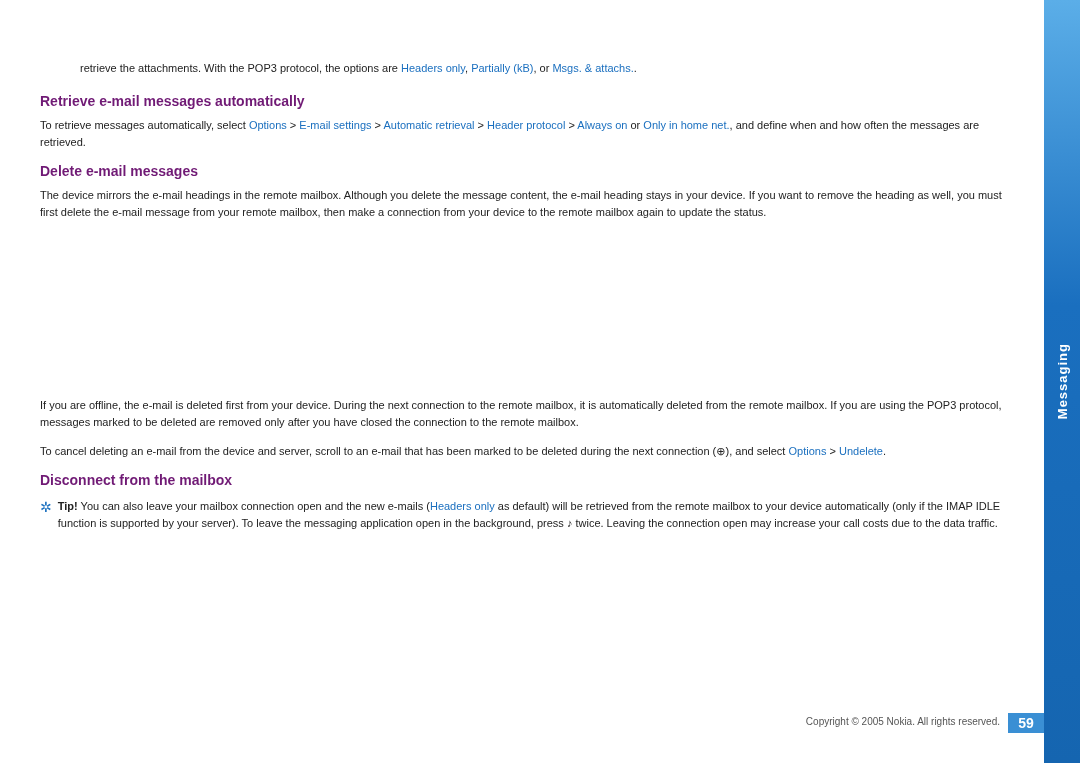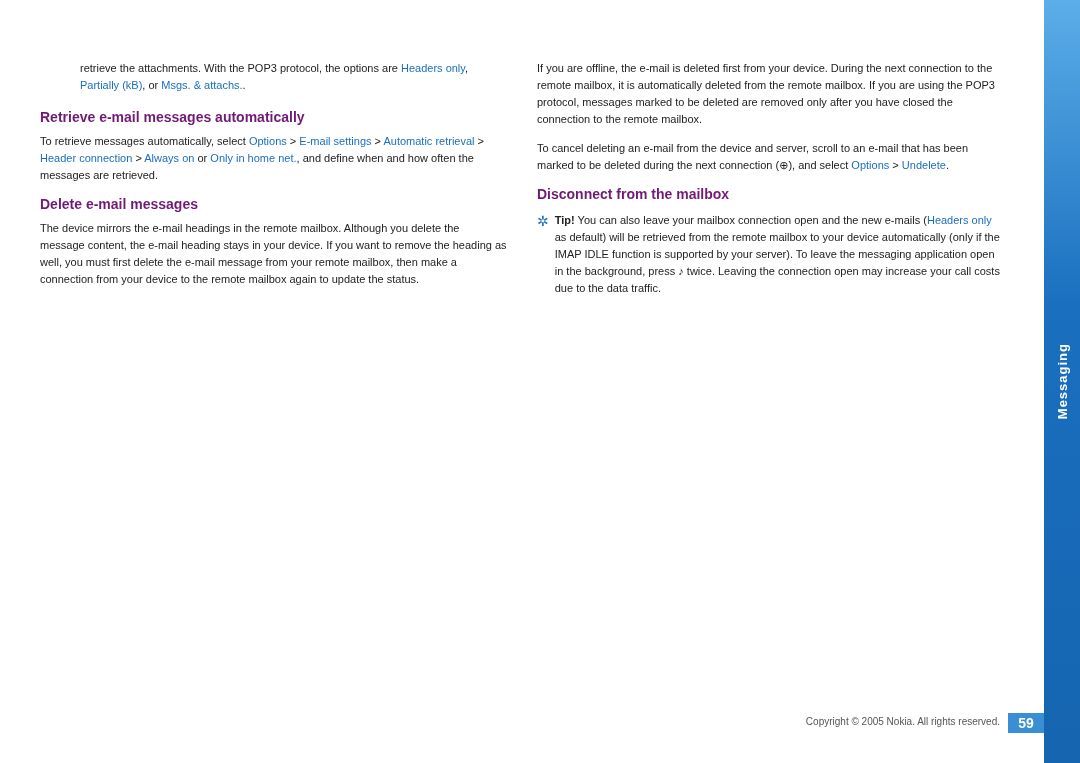--- a/index.html
+++ b/index.html
@@ -74,20 +74,21 @@
     
     .content-area {
       position: absolute;
       left: 0;
       top: 0;
       right: 36px;
       bottom: 0;
       padding: 60px 40px 60px 40px;
       display: flex;
       gap: 30px;
+      flex-direction: column;
     }
 
     .left-column {
       flex: 1;
       min-width: 0;
     }
 
     .right-column {
       flex: 1;
       min-width: 0;
@@ -158,21 +159,21 @@
 
     <div class="left-column">
 
       <p class="continuation-text">
         retrieve the attachments. With the POP3 protocol, the options are <a class="link-blue">Headers only</a>, <a class="link-blue">Partially (kB)</a>, or <a class="link-blue">Msgs. &amp; attachs.</a>.
       </p>
 
       <div>
         <h2 class="section-heading">Retrieve e-mail messages automatically</h2>
         <p class="section-body">
-          To retrieve messages automatically, select <a class="link-blue">Options</a> &gt; <a class="link-blue">E-mail settings</a> &gt; <a class="link-blue">Automatic retrieval</a> &gt; <a class="link-blue">Header connection</a> &gt; <a class="link-blue">Always on</a> or <a class="link-blue">Only in home net.</a>, and define when and how often the messages are retrieved.
+          To retrieve messages automatically, select <a class="link-blue">Options</a> &gt; <a class="link-blue">E-mail settings</a> &gt; <a class="link-blue">Automatic retrieval</a> &gt; <a class="link-blue">Header protocol</a> &gt; <a class="link-blue">Always on</a> or <a class="link-blue">Only in home net.</a>, and define when and how often the messages are retrieved.
         </p>
       </div>
 
       <div>
         <h2 class="section-heading">Delete e-mail messages</h2>
         <p class="section-body">
           The device mirrors the e-mail headings in the remote mailbox. Although you delete the message content, the e-mail heading stays in your device. If you want to remove the heading as well, you must first delete the e-mail message from your remote mailbox, then make a connection from your device to the remote mailbox again to update the status.
         </p>
       </div>
 

